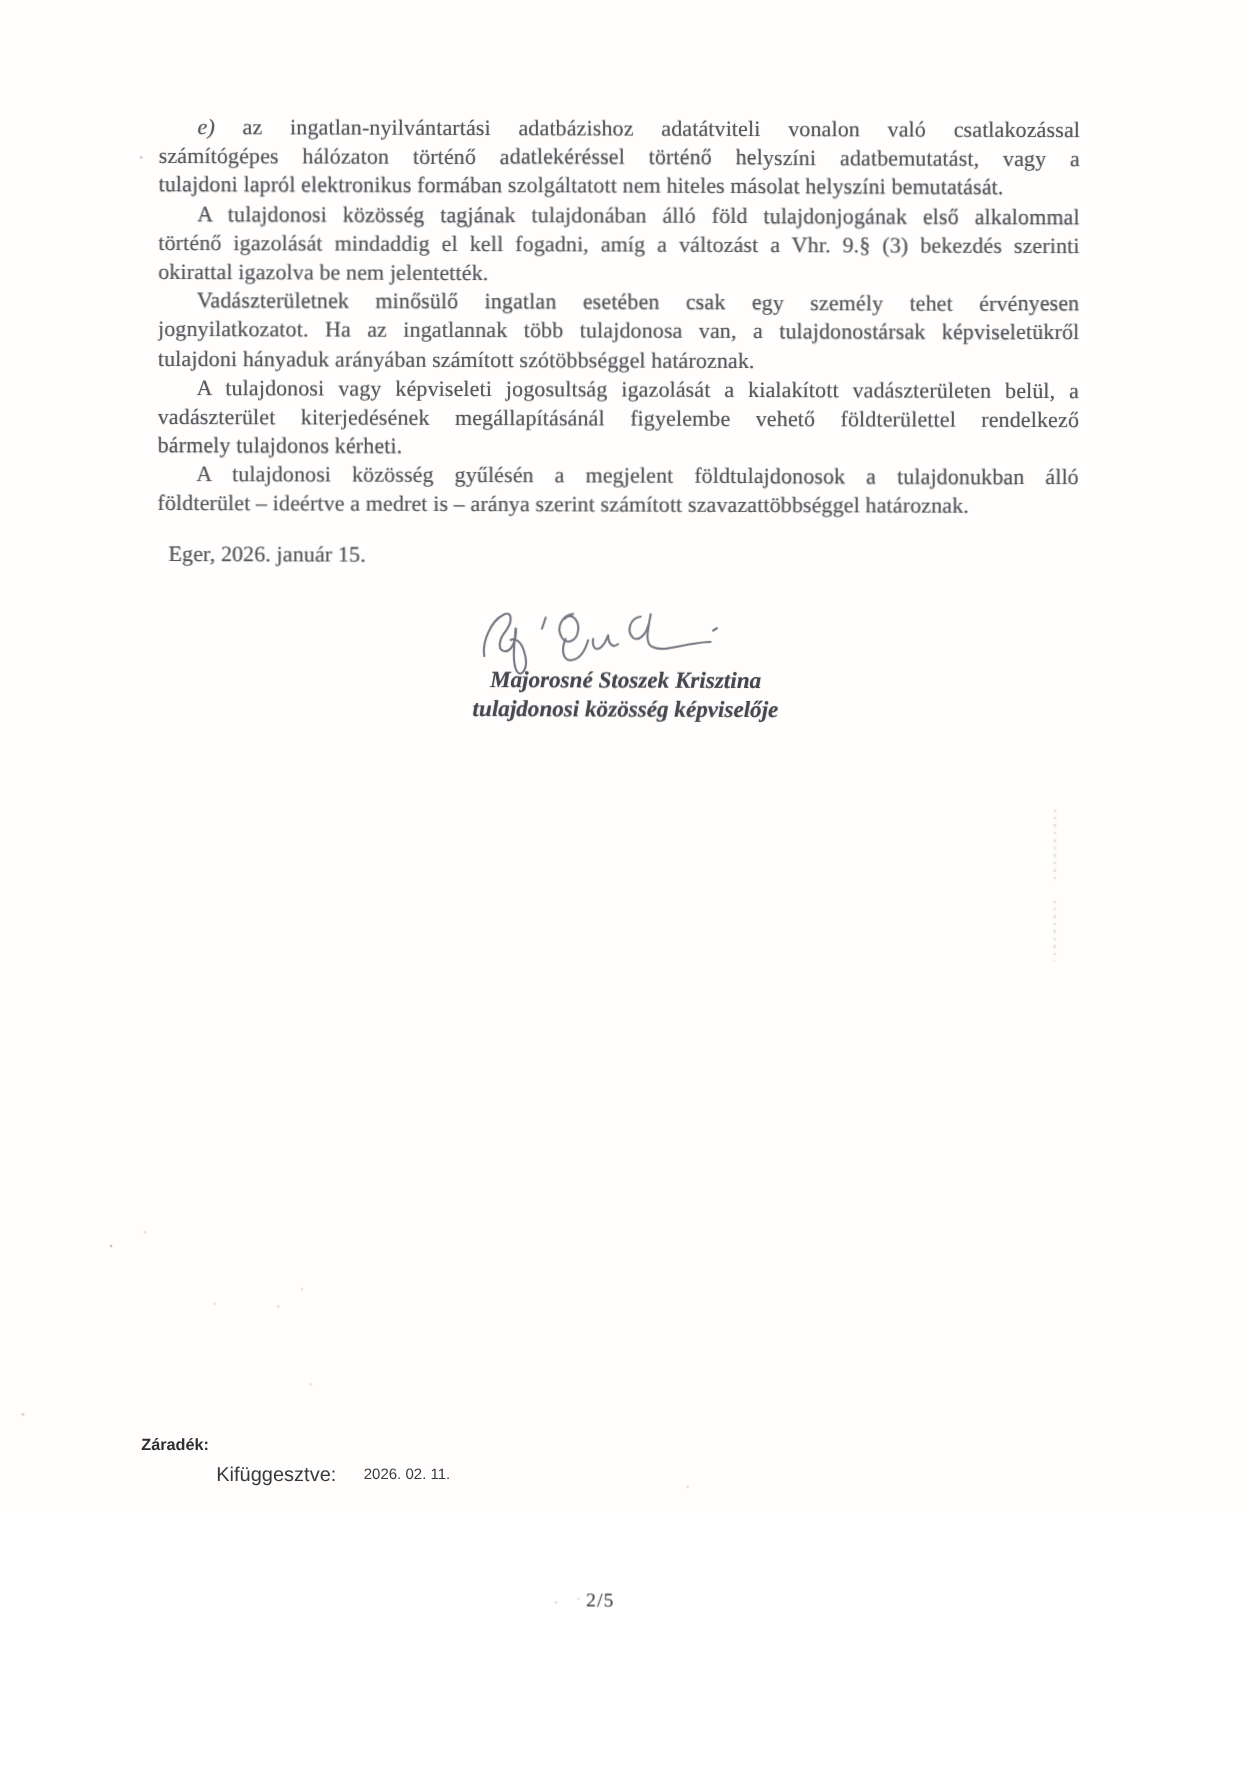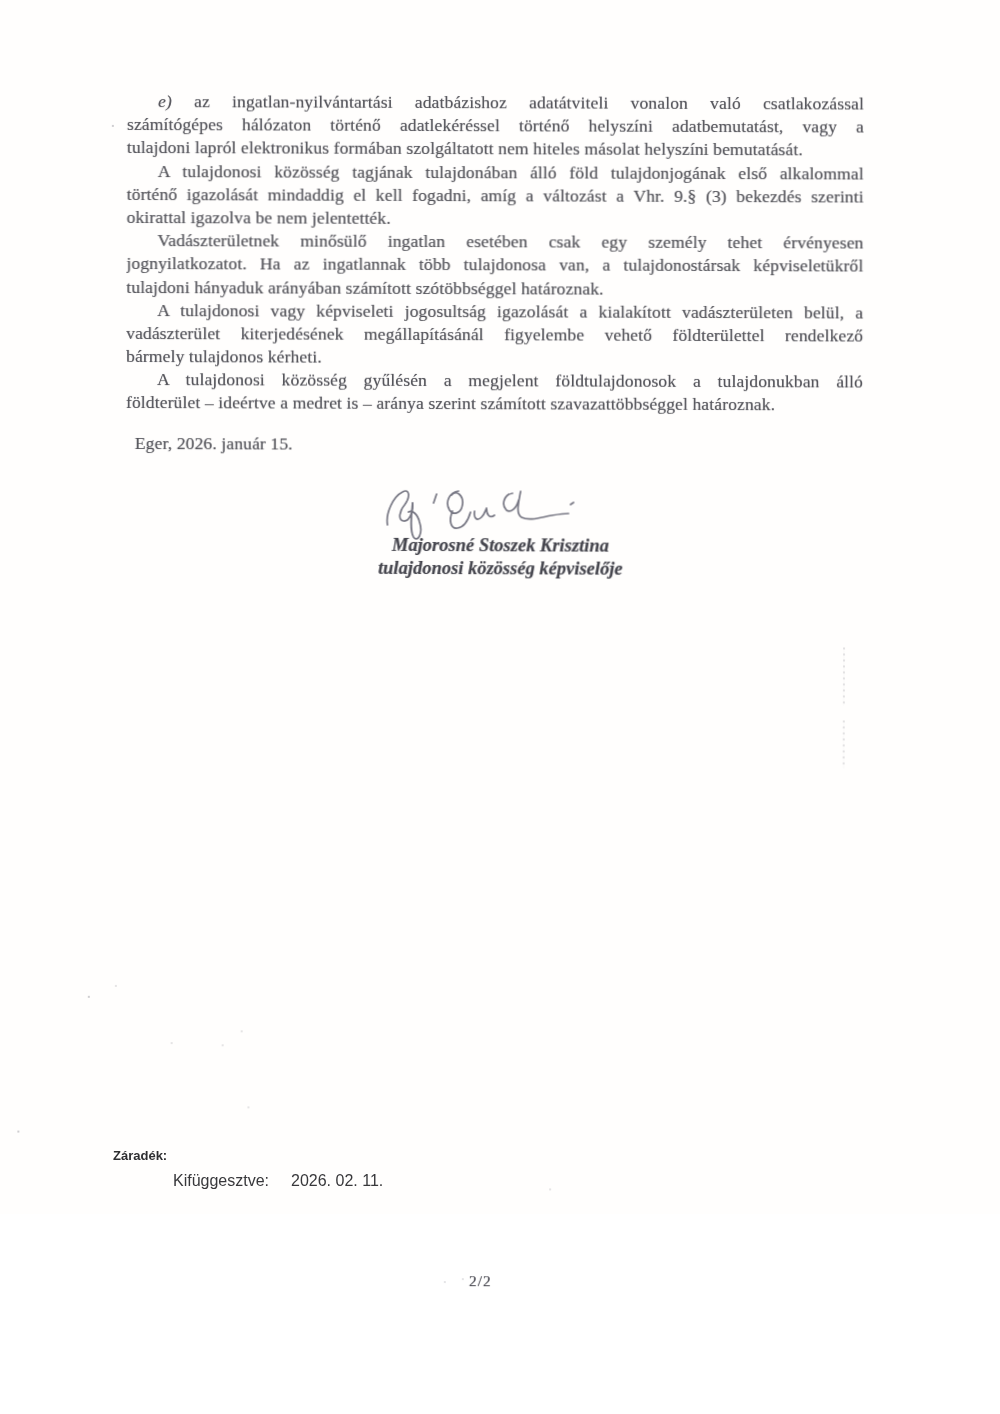--- a/index.html
+++ b/index.html
@@ -101,21 +101,21 @@
     position: absolute;
     left: 173px;
     top: 1172px;
     font-size: 16px;
     color: #38383b;
   }
   .kifugg-date {
     position: absolute;
     left: 291px;
     top: 1172px;
-    font-size: 16px;
+    font-size: 12px;
     color: #38383b;
   }
   
   .speck {
     position: absolute;
     width: 2px; height: 2px;
     border-radius: 50%;
     background: rgba(95,95,105,0.4);
   }
   .speck.faint { background: rgba(120,120,130,0.25); }
@@ -171,21 +171,21 @@
       <path d="M131,10 C123,11 119,21 125,27 C129,30 135,25 137,17"></path>
       <path d="M139,8 C137,19 134,31 140,34 C148,38 159,34 170,32 C176,31 182,30 187,30"></path>
       <path d="M189,21 L192,19"></path>
     </svg>
 
     <div class="sigblock">
       <div class="sig-name">Majorosné Stoszek Krisztina</div>
       <div class="sig-role">tulajdonosi közösség képviselője</div>
     </div>
 
-    <div class="pageno">2/2</div>
+    <div class="pageno">2/5</div>
 
     <div class="streak" style="top:645px; height:58px;"></div>
     <div class="streak" style="top:718px; height:48px;"></div>
     <div class="speck" style="left:112px; top:125px;"></div>
     <div class="speck faint" style="left:118px; top:985px;"></div>
     <div class="speck" style="left:91px; top:996px;"></div>
     <div class="speck faint" style="left:174px; top:1042px;"></div>
     <div class="speck faint" style="left:225px; top:1044px;"></div>
     <div class="speck faint" style="left:244px; top:1030px;"></div>
     <div class="speck faint" style="left:251px; top:1106px;"></div>

